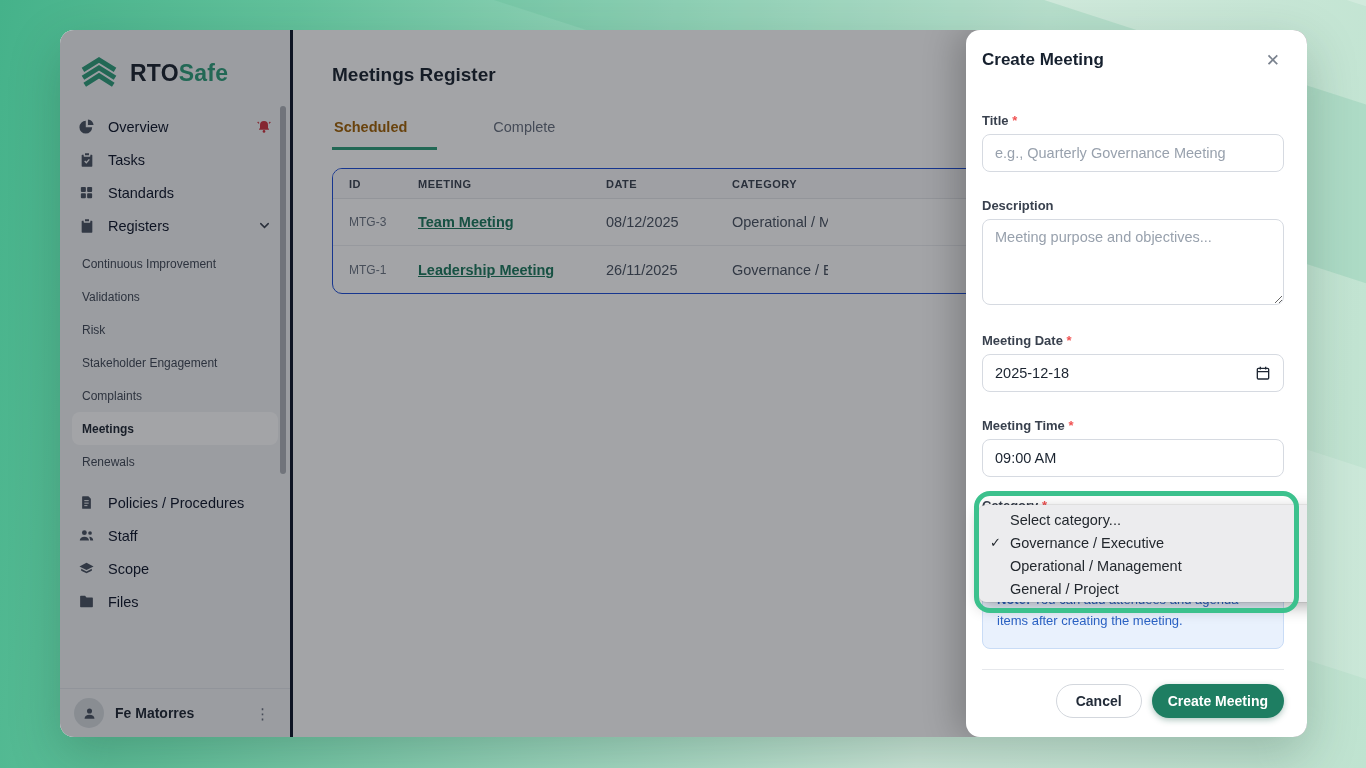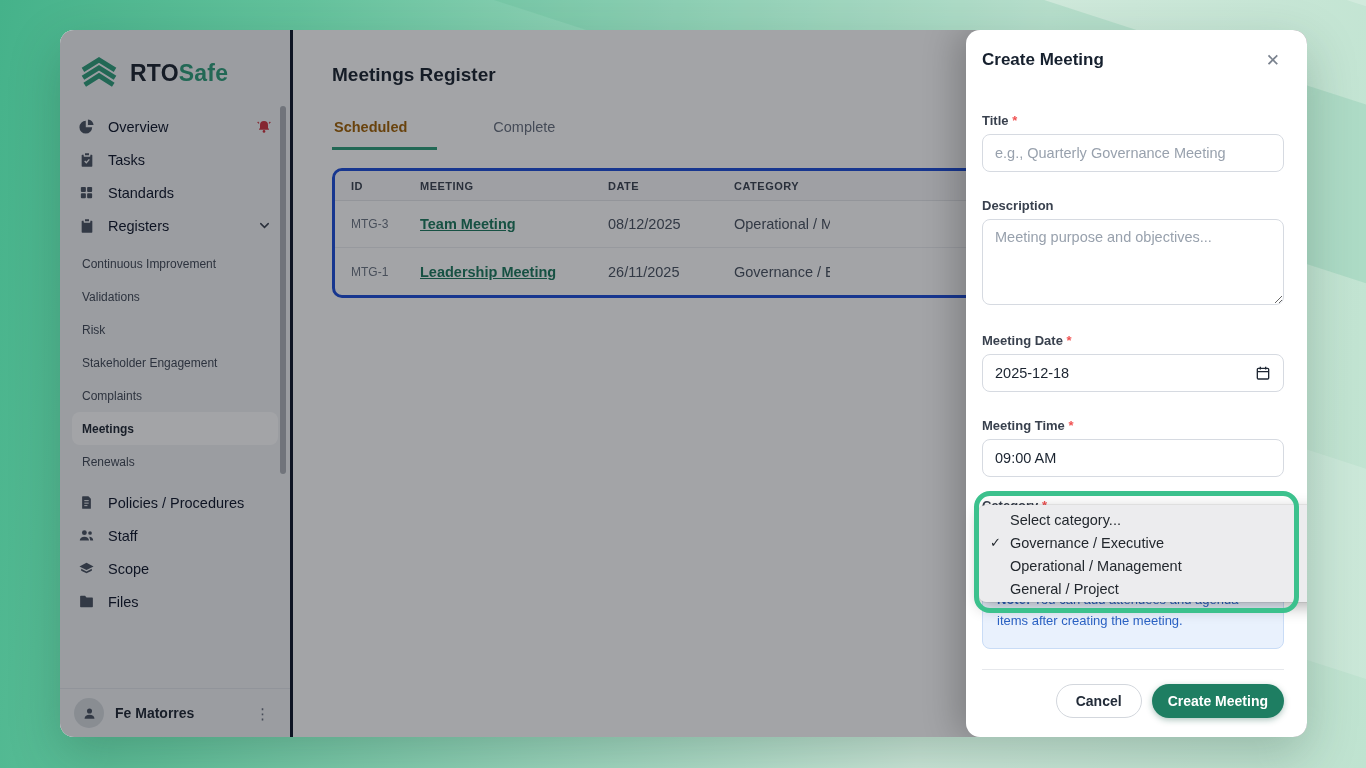--- a/index.html
+++ b/index.html
@@ -48,21 +48,21 @@
   .kebab { margin-left:auto; color:#6b7280; font-size:15px; letter-spacing:0; line-height:1; cursor:pointer; padding:4px 6px; }
 
   
   .main { flex:1; background:#ffffff; padding:34px 0 0 39px; position:relative; }
   .page-title { font-size:19px; font-weight:700; color:#1b2430; }
   .tabs { display:flex; gap:56px; margin-top:33px; }
   .tab { font-size:14.5px; padding-bottom:12px; cursor:pointer; }
   .tab.active { color:#a16207; font-weight:600; border-bottom:3px solid #2f9e7b; padding-left:2px; padding-right:30px; }
   .tab.inactive { color:#68707f; }
 
-  .table-card { margin-top:18px; width:660px; border:3px solid #1d4ed8; border-radius:10px; overflow:hidden; background:#fff; }
+  .table-card { margin-top:18px; width:660px; border:1px solid #1d4ed8; border-radius:10px; overflow:hidden; background:#fff; }
   .t-head { display:flex; background:#f8f9fb; border-bottom:1px solid #e5e7eb; height:30px; align-items:center; }
   .t-row { display:flex; align-items:center; height:47px; border-bottom:1px solid #eceef1; }
   .t-row:last-child { border-bottom:none; }
   .c-id { width:85px; padding-left:16px; }
   .c-meeting { width:188px; }
   .c-date { width:126px; }
   .c-cat { width:96px; overflow:hidden; white-space:nowrap; }
   .t-head span { font-size:11px; font-weight:700; color:#3c4452; letter-spacing:.5px; }
   .cell-id { font-size:12px; color:#6d7684; }
   .cell-link { font-size:14.5px; font-weight:600; color:#1d7a5e; text-decoration:underline; cursor:pointer; }

